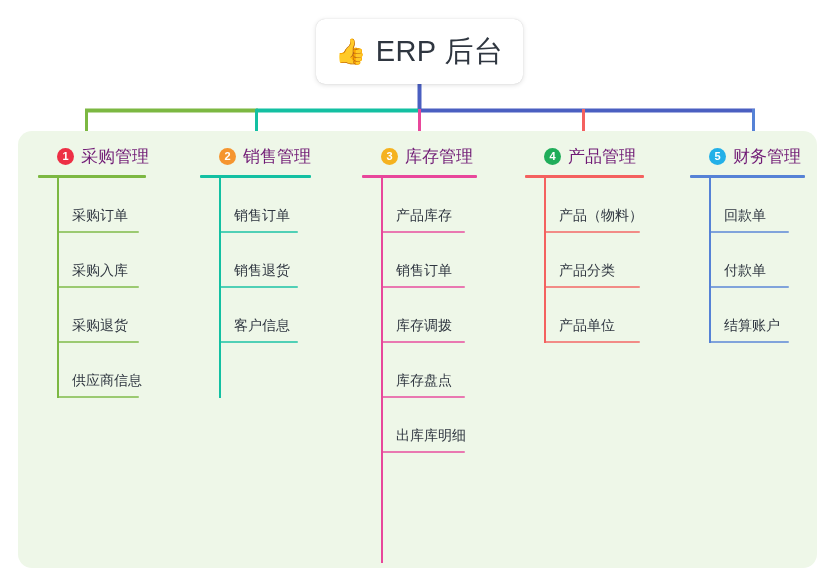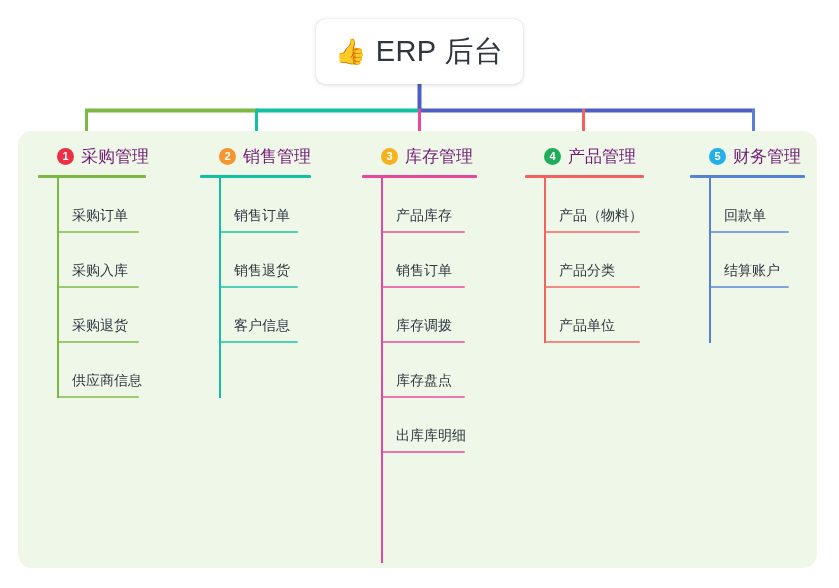--- a/index.html
+++ b/index.html
@@ -262,18 +262,22 @@
         <span class="col-title">财务管理</span>
       </div>
       <div class="header-rule" style="background: rgb(86, 130, 214); width: 115px;"></div>
       <div class="items" style="height: 165px;">
         <div class="spine" style="background: rgb(86, 130, 214); height: 165px;"></div>
         <div class="item">
           <span class="item-label">回款单</span>
           <div class="item-rule" style="background: rgb(86, 130, 214); opacity: 0.72; width: 80px;"></div>
         </div>
         <div class="item">
+          <span class="item-label">付款单</span>
+          <div class="item-rule" style="background: rgb(86, 130, 214); opacity: 0.72; width: 80px;"></div>
+        </div>
+        <div class="item">
           <span class="item-label">结算账户</span>
           <div class="item-rule" style="background: rgb(86, 130, 214); opacity: 0.72; width: 80px;"></div>
         </div>
       </div>
     </div>
   </div>
 
 </body></html>

